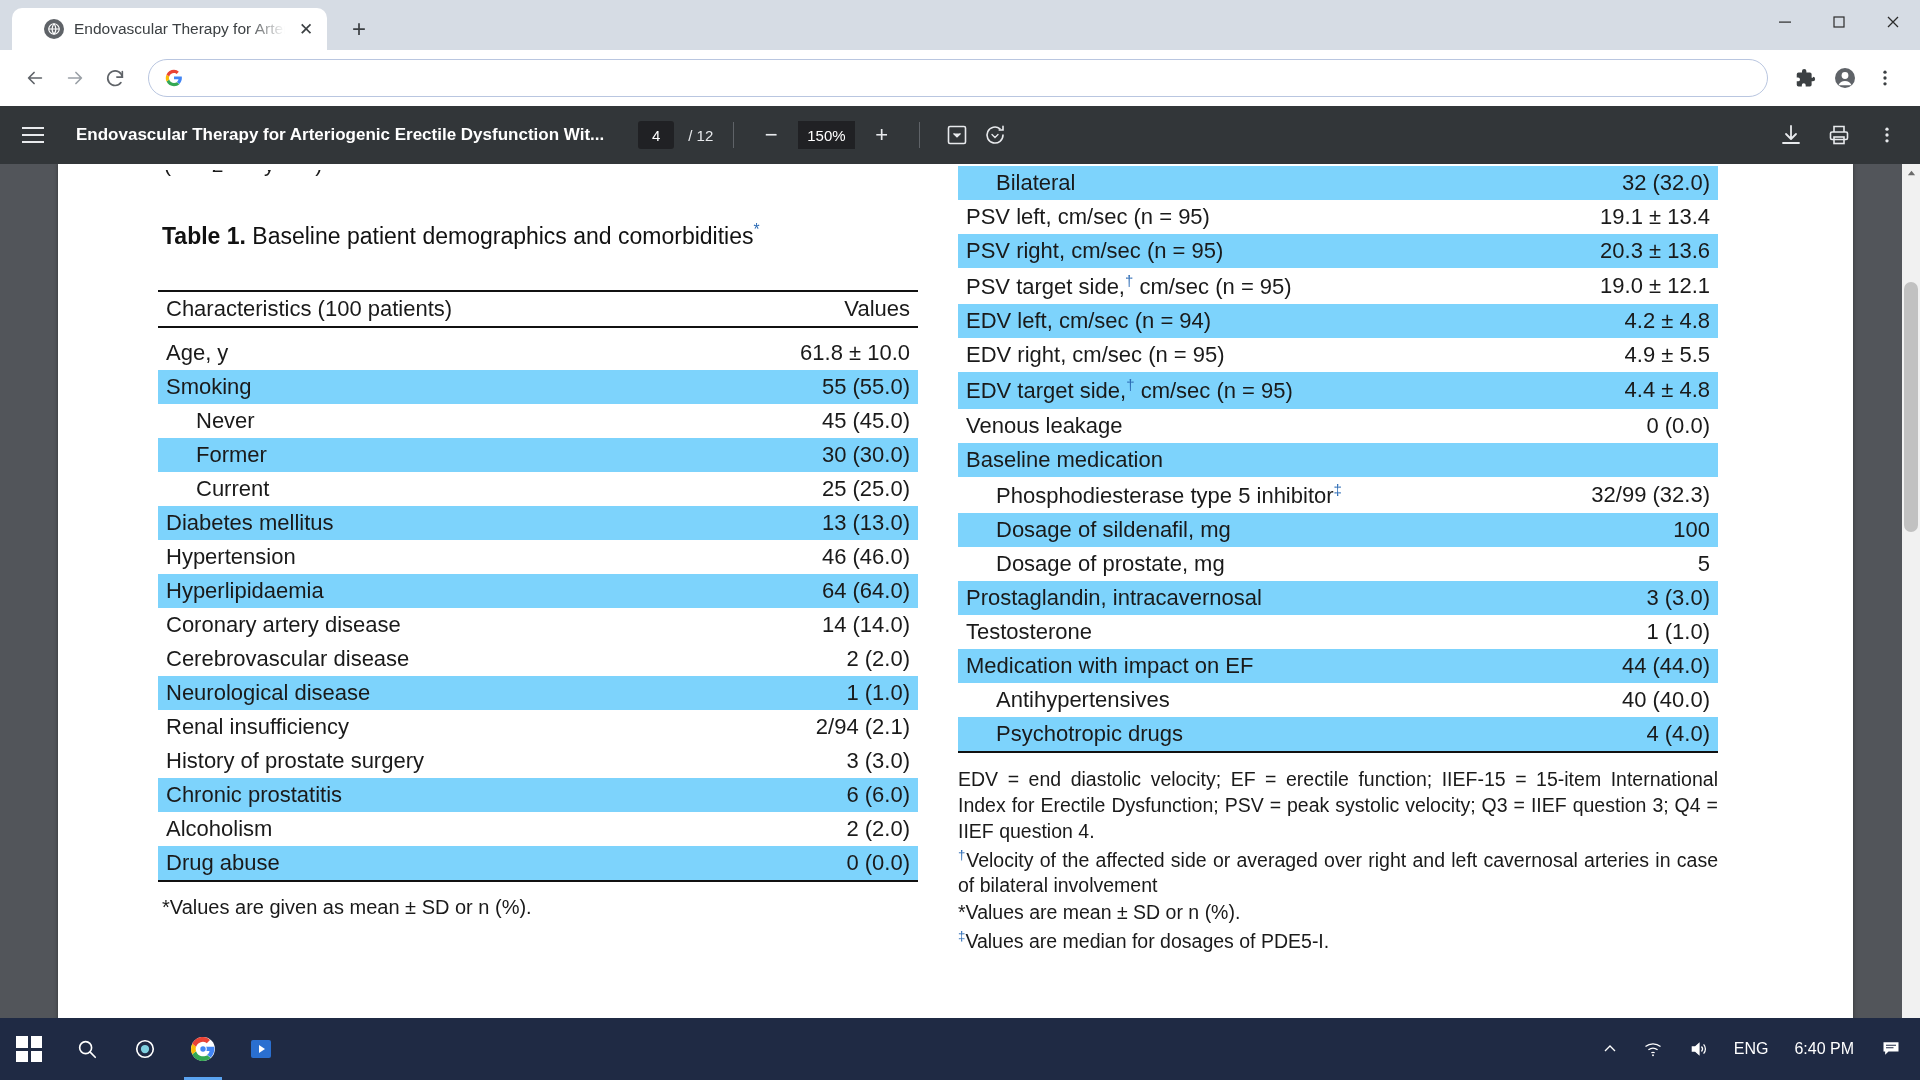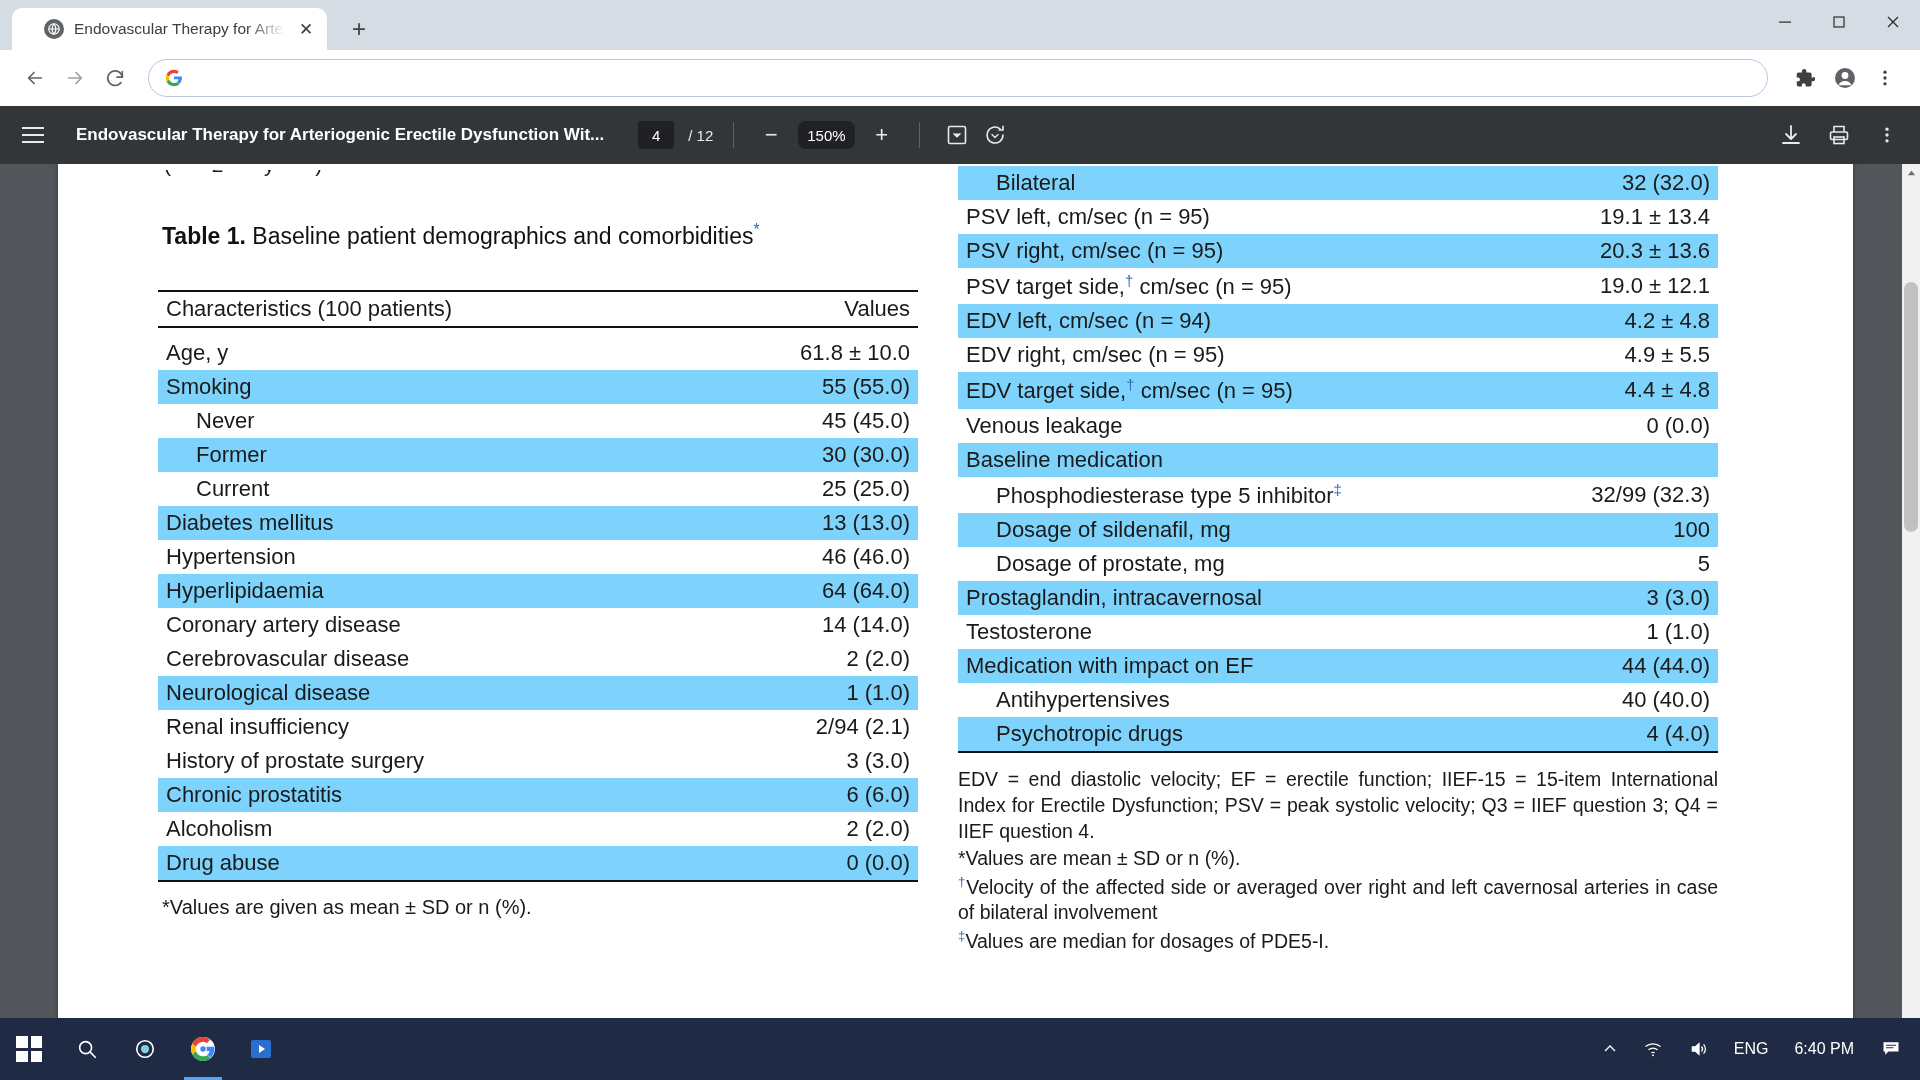--- a/index.html
+++ b/index.html
@@ -107,21 +107,21 @@
     background: #202124; border-radius: 3px;
     min-width: 36px; height: 28px;
     display: flex; align-items: center; justify-content: center;
     font-size: 15px; color: #ffffff; padding: 0 6px;
   }
   .pagetotal { font-size: 15px; color: #e8eaed; margin-left: 10px; }
   .vdiv { width: 1px; height: 26px; background: #5f6368; margin: 0 16px; }
   .zbtn { width: 34px; height: 34px; display:flex; align-items:center;
     justify-content:center; font-size: 22px; color: #e8eaed; font-weight: 300; }
   .zoombox {
-    background: #202124; border-radius: 8px; height: 28px;
+    background: #202124; border-radius: 0; height: 28px;
     display: flex; align-items: center; justify-content: center;
     font-size: 15px; color: #ffffff; padding: 0 9px; margin: 0 6px;
   }
   .pdf-right { margin-left: auto; display: flex; align-items: center; gap: 14px; }
   .pdf-ico { width: 34px; height: 34px; display:flex; align-items:center;
     justify-content:center; color: #e8eaed; }
 
   
   .docarea {
     position: relative;
@@ -527,22 +527,22 @@
                 </tr>
                 <tr class="shade rule-bot">
                   <td class="lbl ind1">Psychotropic drugs</td>
                   <td class="val">4 (4.0)</td>
                 </tr>
               </tbody>
           </table>
 
           <div class="foot">
             <p>EDV = end diastolic velocity; EF = erectile function; IIEF-15 = 15-item International Index for Erectile Dysfunction; PSV = peak systolic velocity; Q3 = IIEF question 3; Q4 = IIEF question 4.</p>
+            <p><span class="sup-d">†</span><span>Velocity of the affected side or averaged over right and left cavernosal arteries in case of bilateral involvement</span></p>
             <p>*Values are mean ± SD or n (%).</p>
-            <p><span class="sup-d">†</span><span>Velocity of the affected side or averaged over right and left cavernosal arteries in case of bilateral involvement</span></p>
             <p><span class="sup-d">‡</span><span>Values are median for dosages of PDE5-I.</span></p>
           </div>
         </div>
 
       </div>
     </div>
 
     <div class="scrollbar">
       <div class="sb-arrow">
         <svg width="9" height="9" viewBox="0 0 10 10">

